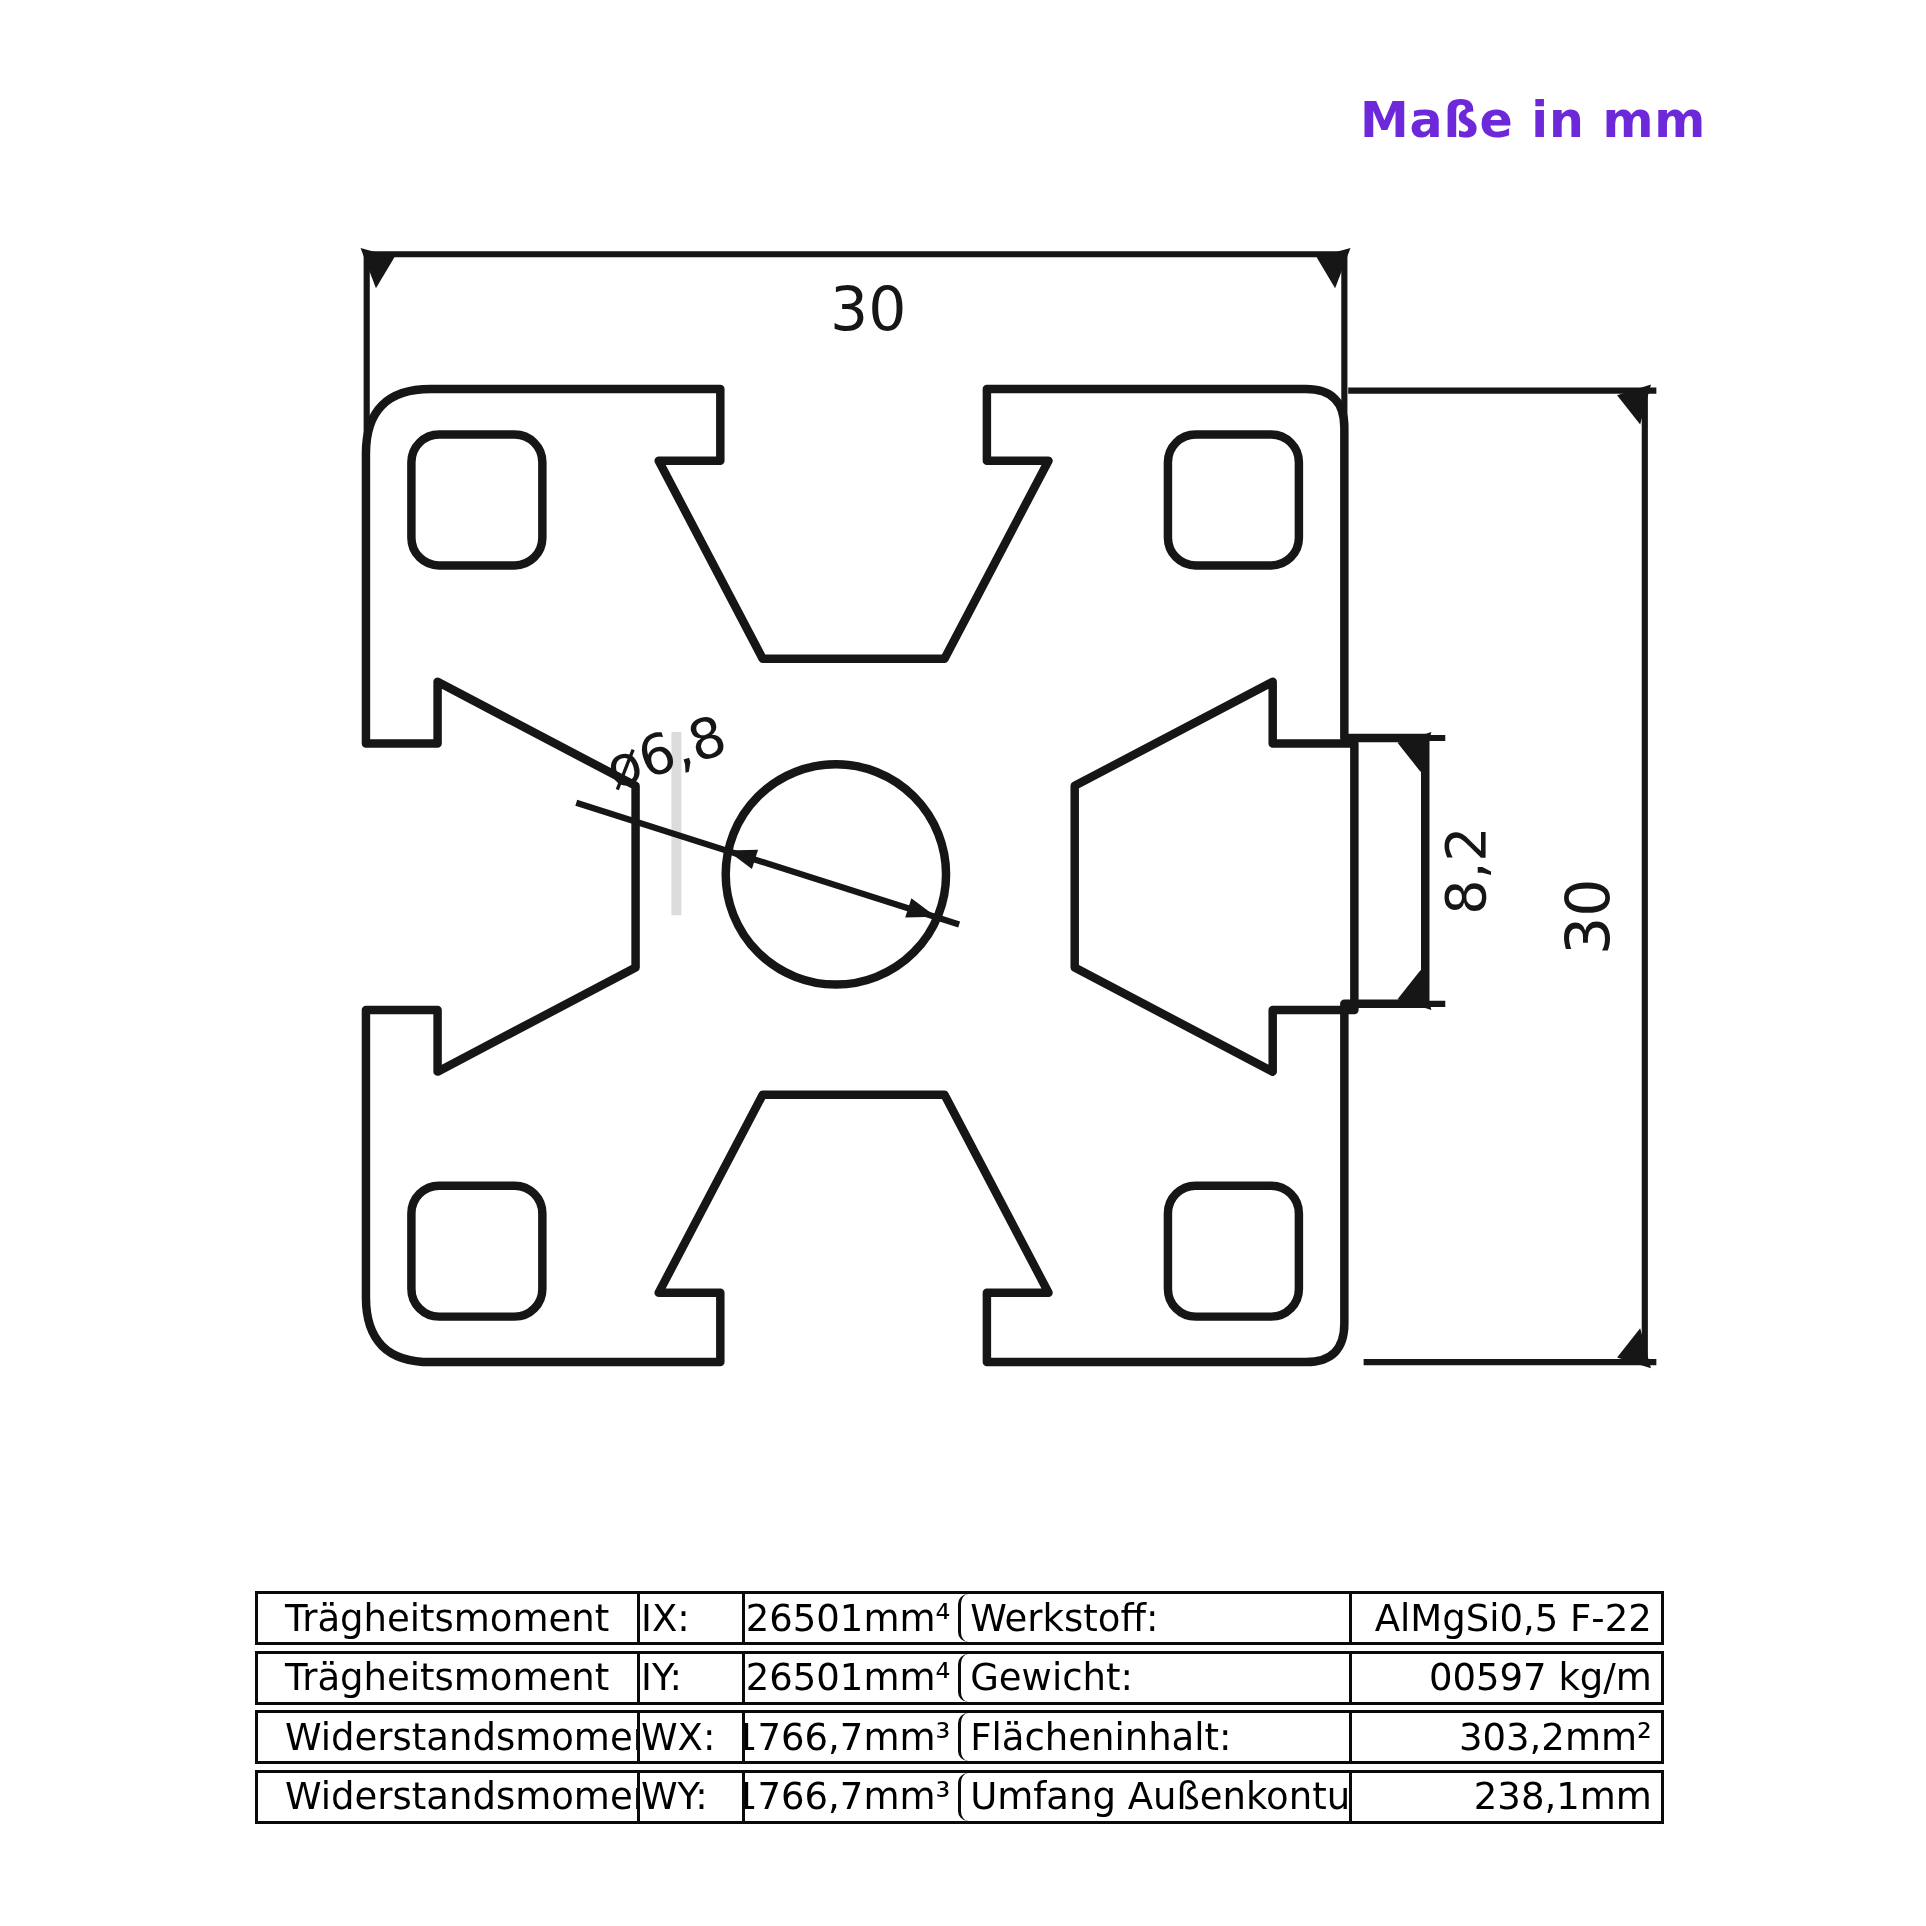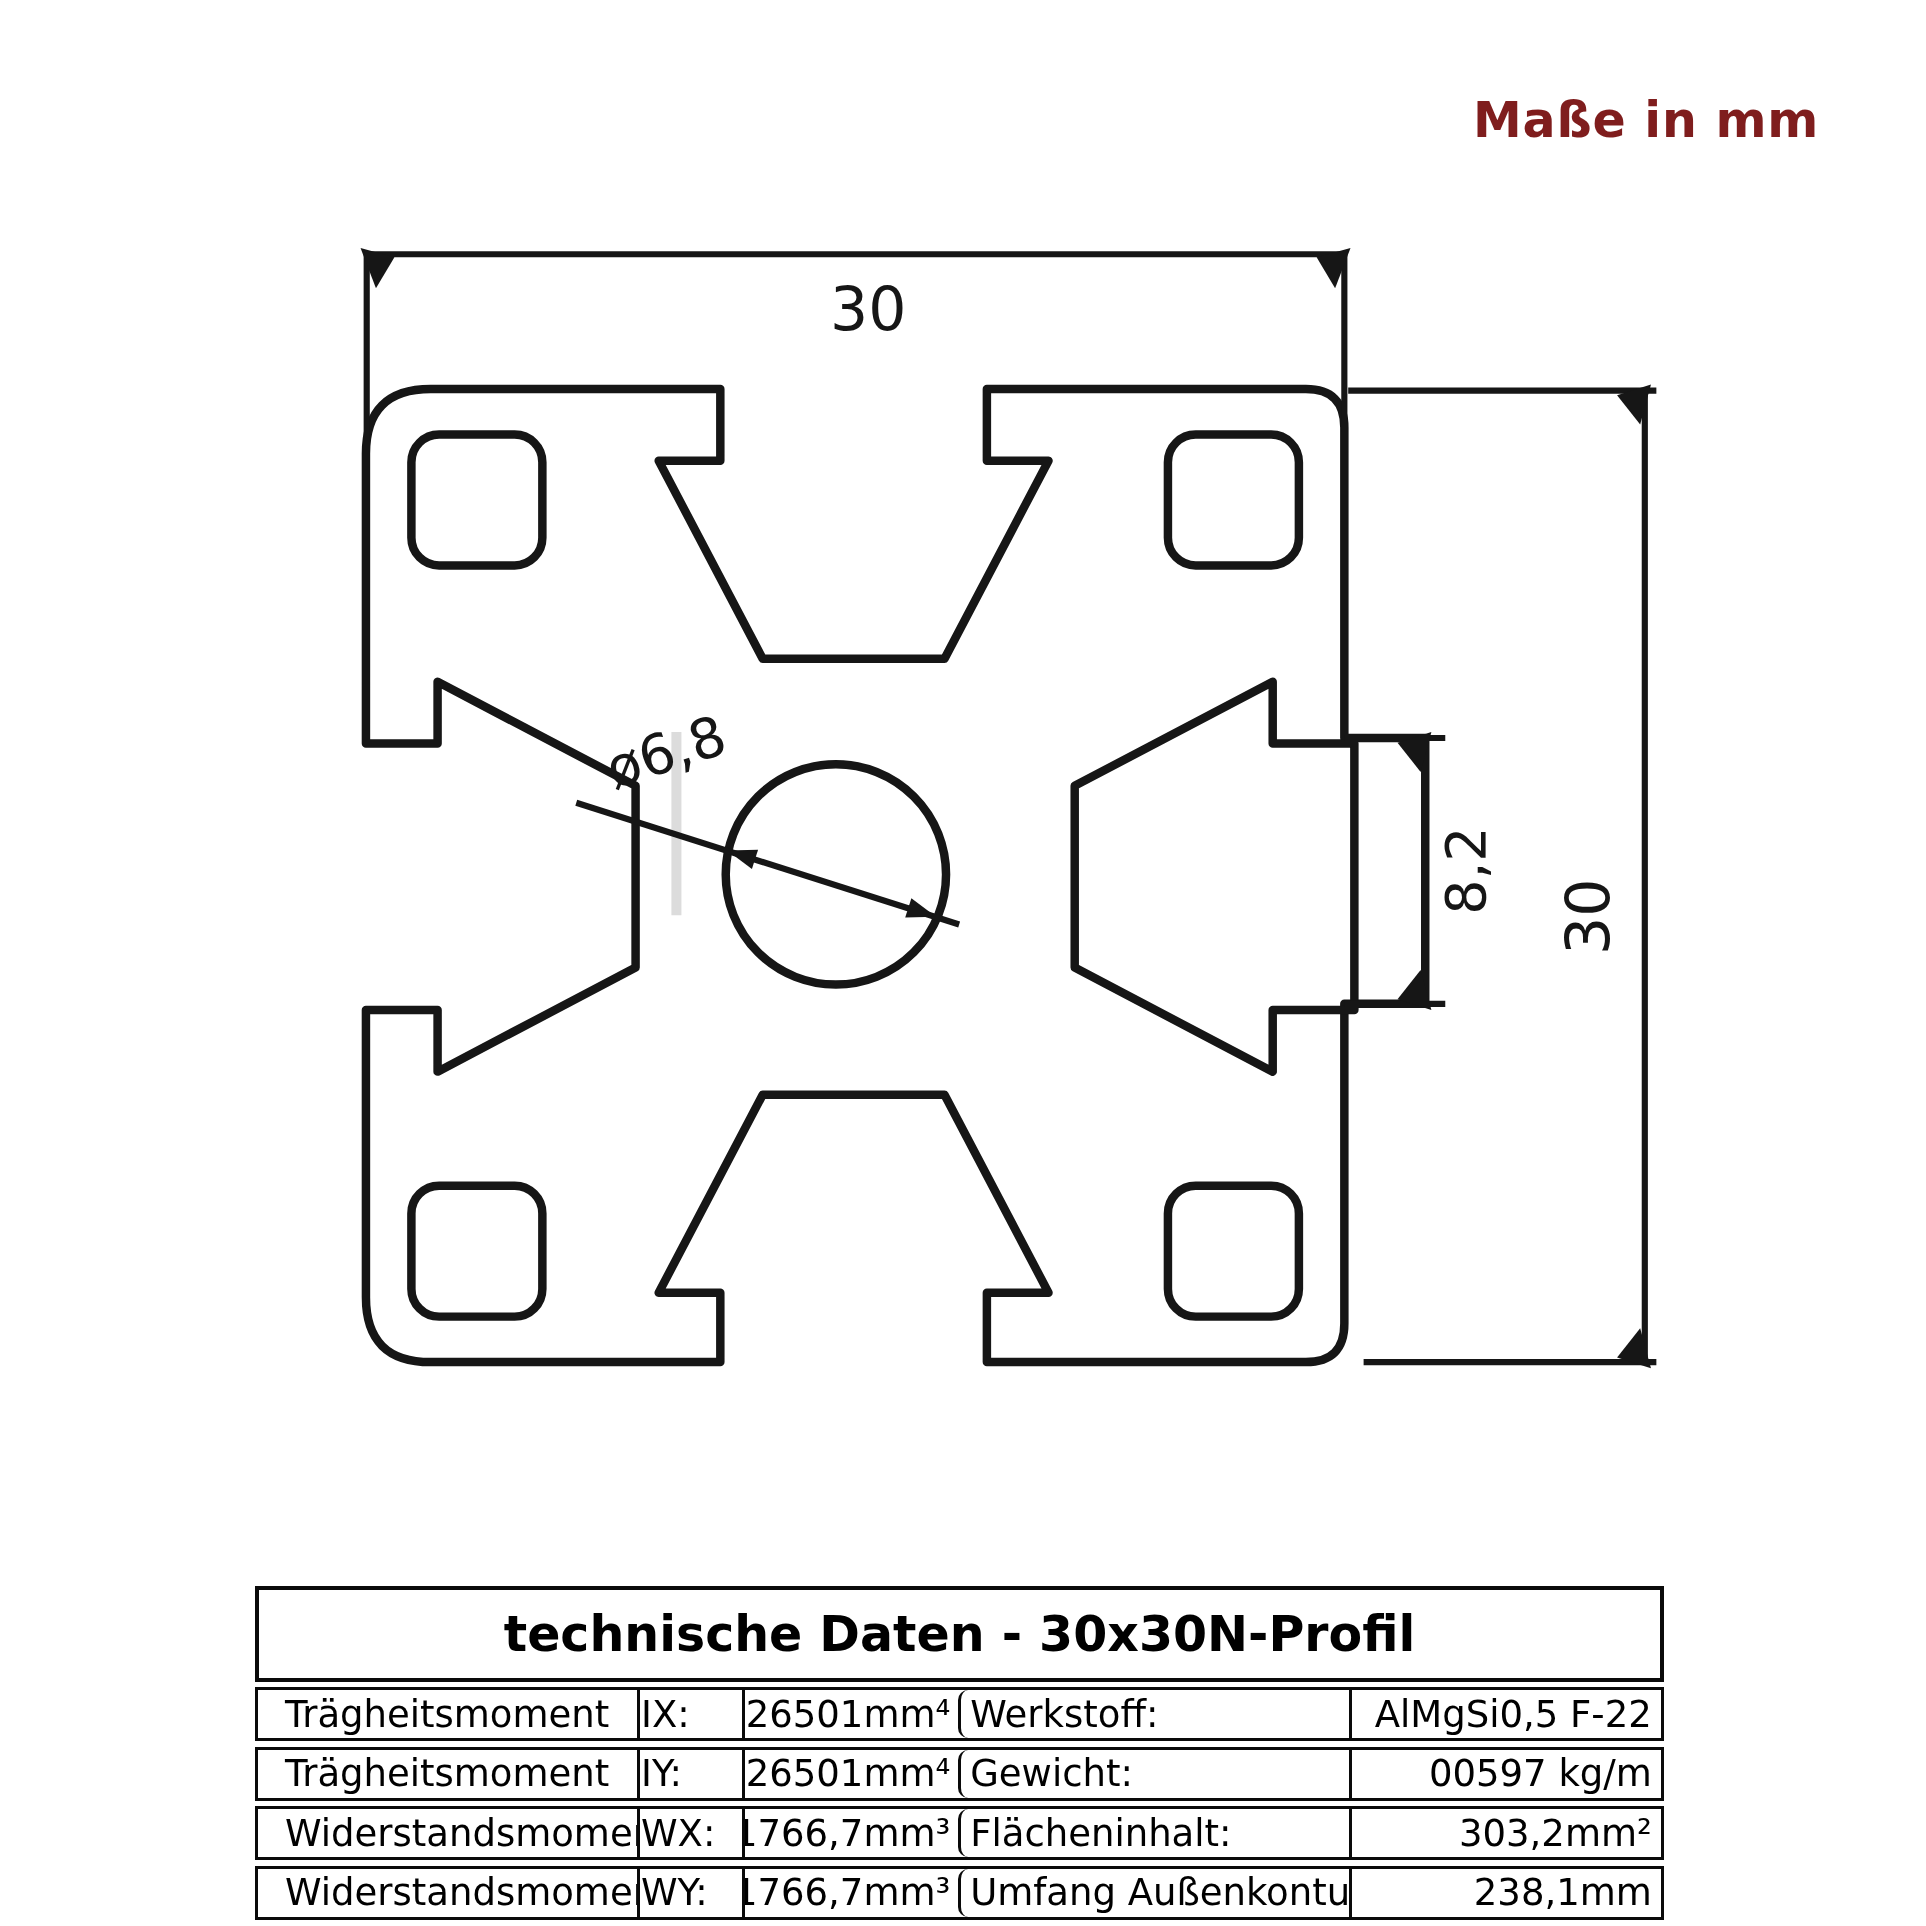--- a/index.html
+++ b/index.html
@@ -1,22 +1,22 @@
 <!DOCTYPE html>
 <html style="font-size:12.3px"><head>
 <meta charset="utf-8">
 <style>
   html,body{margin:0;padding:0;background:#ffffff;}
   body{width:1926px;height:1926px;position:relative;overflow:hidden;
        font-family:"DejaVu Sans","Liberation Sans",sans-serif;color:#111;}
   #stage{position:absolute;left:0;top:0;width:1926px;height:1926px;}
   svg text{fill:#161616;}
   .units-note{
-    position:absolute;left:1473px;top:92px;width:324px;
-    font-size:49px;font-weight:700;color:#7f1d1d;letter-spacing:0.8px;
+    position:absolute;left:1360px;top:92px;width:324px;
+    font-size:49px;font-weight:700;color:#6d28d9;letter-spacing:0.8px;
     white-space:nowrap;
   }
   .spec-table{position:absolute;left:255px;top:1586px;width:1409px;}
   .spec-header{
     box-sizing:border-box;border:4.6px solid #0a0a0a;height:96px;
     display:flex;align-items:center;justify-content:center;
     font-size:49px;font-weight:700;color:#000;
   }
   .spec-row{
     box-sizing:border-box;border:3.1px solid #0a0a0a;height:54px;margin-top:5.4px;
@@ -92,21 +92,20 @@
     <line x1="748" y1="1042" x2="1245" y2="1200"></line>
     <polygon fill="#161616" stroke="none" points="944,1104 976,1128 984,1103"></polygon>
     <polygon fill="#161616" stroke="none" points="1215,1190 1175,1191 1183,1166"></polygon>
   </g>
   <text transform="translate(872,1000) rotate(-18)" font-size="72" text-anchor="middle">ø6,8</text>
 </svg>
 
 <div class="units-note">Maße in mm</div>
 
 <div class="spec-table">
-  <div class="spec-header">technische Daten - 30x30N-Profil</div>
 
   <div class="spec-row">
     <div class="cell c1">Trägheitsmoment</div>
     <div class="cell c2">IX:</div>
     <div class="cell c3">26501mm⁴</div>
     <div class="cell c4">Werkstoff:</div>
     <div class="cell c5">AlMgSi0,5 F-22</div>
   </div>
 
   <div class="spec-row">

